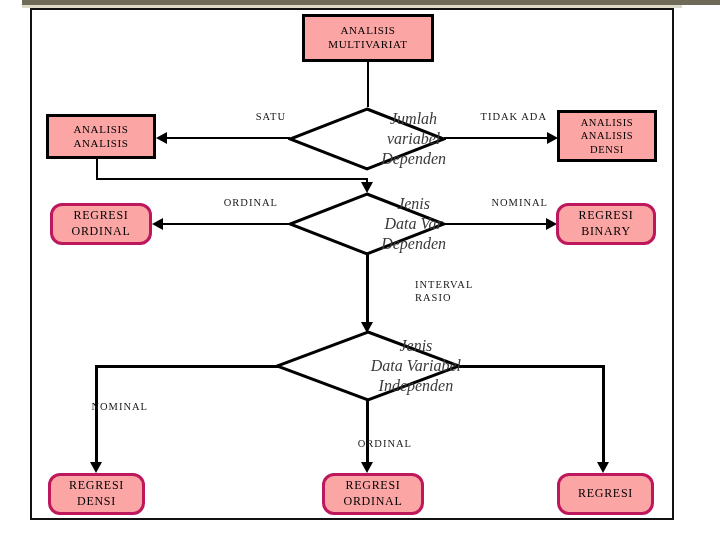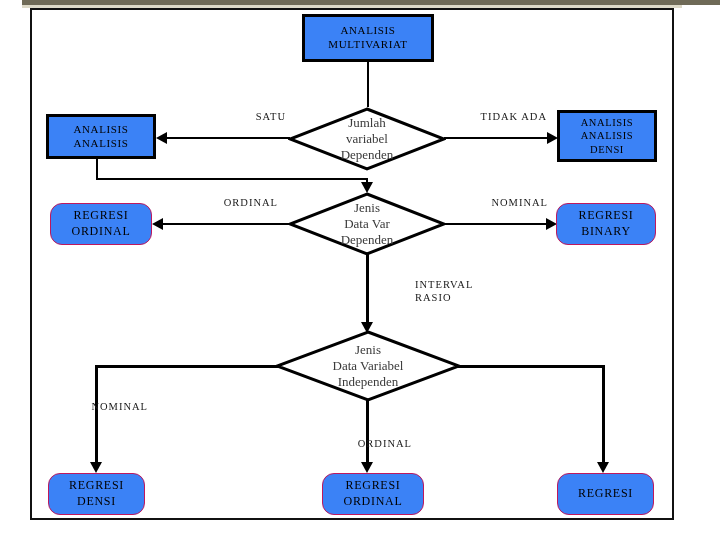--- a/index.html
+++ b/index.html
@@ -41,62 +41,63 @@
     width: 644px;
     height: 512px;
     border: 2px solid #111111;
     box-sizing: border-box;
     background: #ffffff;
   }
 
   .node {
     position: absolute;
     box-sizing: border-box;
-    background: #3b82f6;
+    background: #fca5a5;
     display: flex;
     align-items: center;
     justify-content: center;
     text-align: center;
     color: #000000;
     z-index: 6;
   }
   .rect {
     border: 3px solid #000000;
     font-size: 11px;
     letter-spacing: 0.6px;
     line-height: 1.25;
   }
   .rounded {
-    border: 1px solid #be185d;
+    border: 3px solid #be185d;
     border-radius: 12px;
     font-size: 12px;
     letter-spacing: 0.7px;
     line-height: 1.3;
   }
   .node .txt { padding: 0 3px; }
 
   
   .diamond-wrap {
     position: absolute;
     z-index: 6;
   }
   .diamond-label {
     position: absolute;
     left: 0;
     top: 0;
     width: 100%;
     height: 100%;
     display: flex;
     align-items: center;
-    justify-content: center;
+    justify-content: flex-end;
     text-align: center;
-    font-size: 13px;
+    font-size: 16px;
     line-height: 1.25;
     color: #3a3a3a;
     pointer-events: none;
+    font-style: italic;
   }
 
   
   .hline, .vline {
     position: absolute;
     background: #000000;
     z-index: 3;
   }
   .hline { height: 2px; }
   .vline { width: 2px; }

